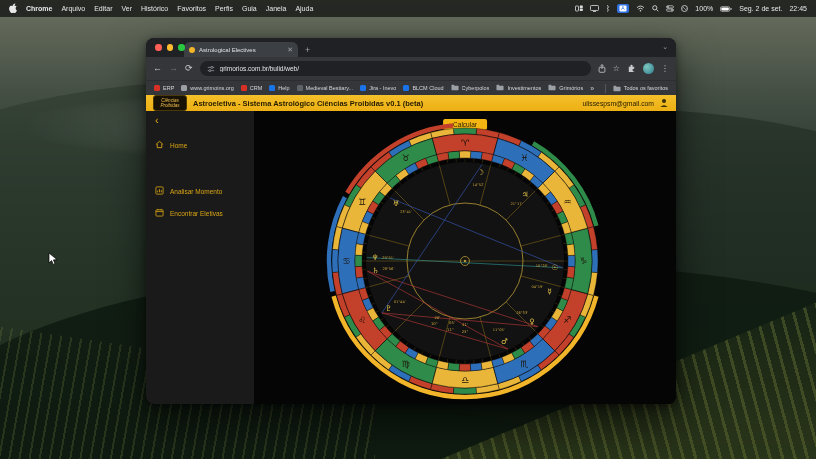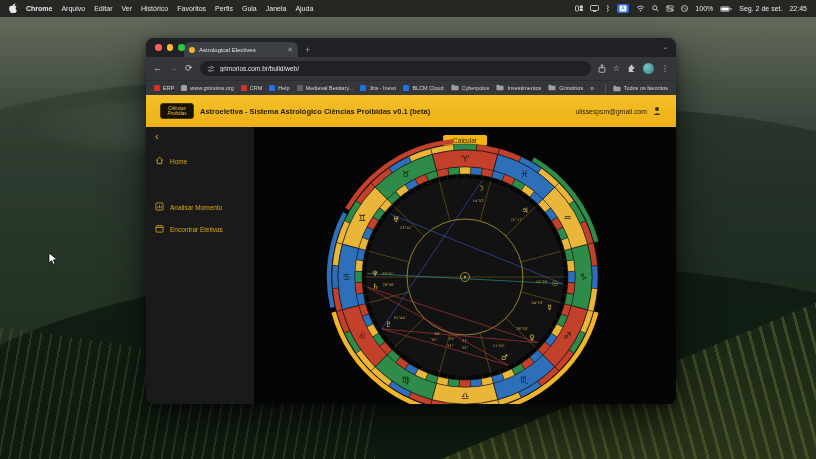--- a/index.html
+++ b/index.html
@@ -60,22 +60,22 @@
     padding:0 8px;gap:7px;font-size:5.5px;color:#d5d7da;overflow:hidden;}
   .bm{display:flex;align-items:center;gap:3px;white-space:nowrap;min-width:0;flex:0 1 auto;}
   .bm .lbl{overflow:hidden;text-overflow:ellipsis;}
   .fav{width:6px;height:6px;border-radius:1.5px;flex:none;}
   .overflow{color:#c8cbce;font-size:7px;flex:none;}
   .bm-sep{width:1px;height:9px;background:#54565a;margin-left:auto;flex:none;}
   .allfav{display:flex;align-items:center;gap:3px;flex:none;white-space:nowrap;}
 
   
   .page{height:309px;display:flex;flex-direction:column;background:#000;}
-  .appheader{height:32px;flex:none;background:linear-gradient(180deg,#f5c02a,#ecb014);
-    display:flex;align-items:center;padding:0 14px;gap:6px;}
+  .appheader{height:16px;flex:none;background:linear-gradient(180deg,#f5c02a,#ecb014);
+    display:flex;align-items:center;padding:0 7px;gap:6px;}
   .logo{width:34px;height:16px;background:#171106;border:1px solid #4a3808;border-radius:3px;
     display:flex;flex-direction:column;align-items:center;justify-content:center;
     color:#f2c14e;font-size:4.6px;font-style:italic;line-height:1.15;flex:none;}
   .app-title{font-size:7.5px;color:#241c00;font-weight:bold;white-space:nowrap;overflow:hidden;text-overflow:ellipsis;}
   .user{margin-left:auto;display:flex;align-items:center;gap:5px;font-size:6.8px;color:#241c00;flex:none;}
 
   .pbody{flex:1;display:flex;min-height:0;}
   .sidebar{width:108px;background:#1a1a1a;padding:4px 9px;flex:none;}
   .back{color:#e0a90f;font-size:11px;line-height:1;}
   .side-item{display:flex;align-items:center;gap:6px;color:#d9a514;font-size:6.5px;}

